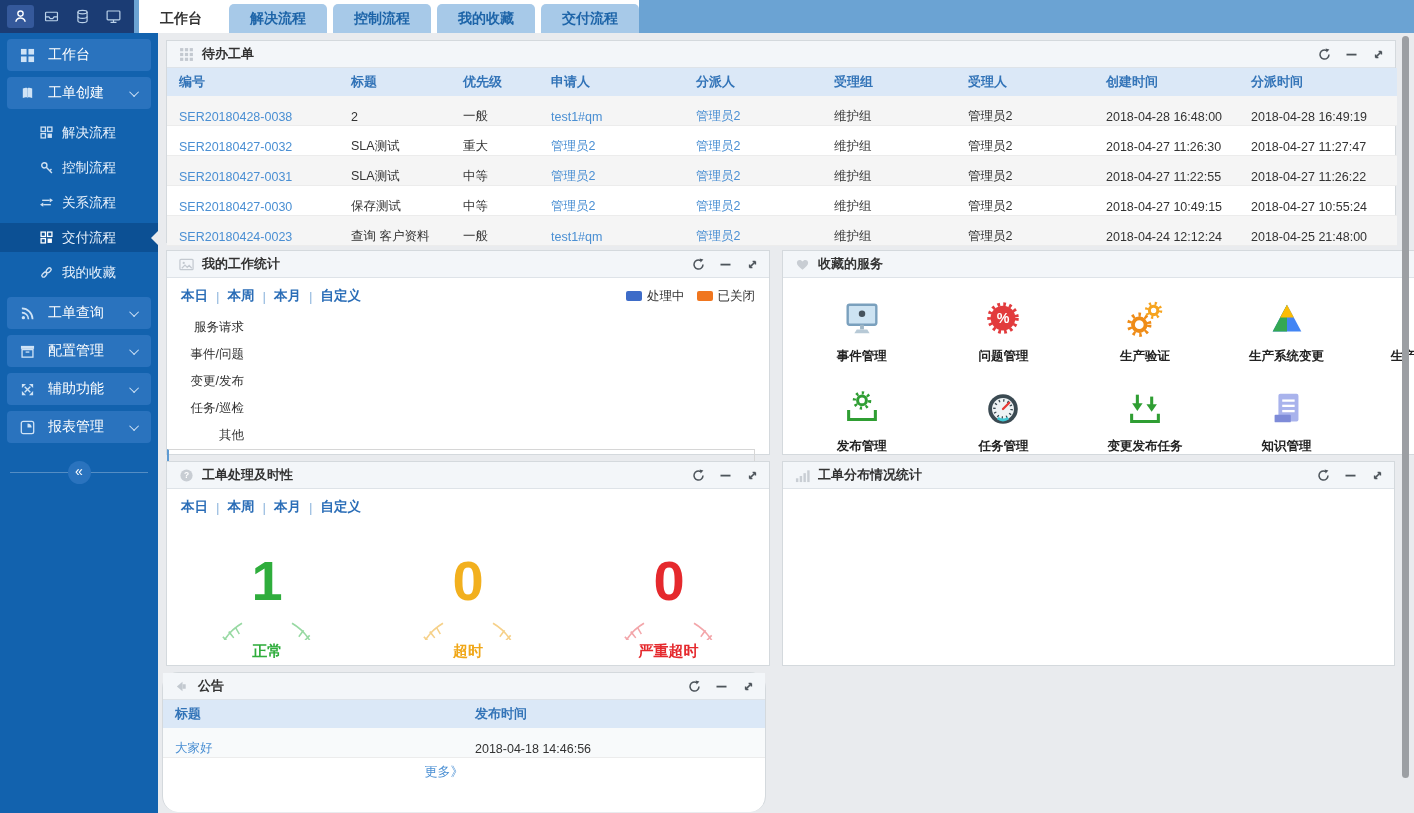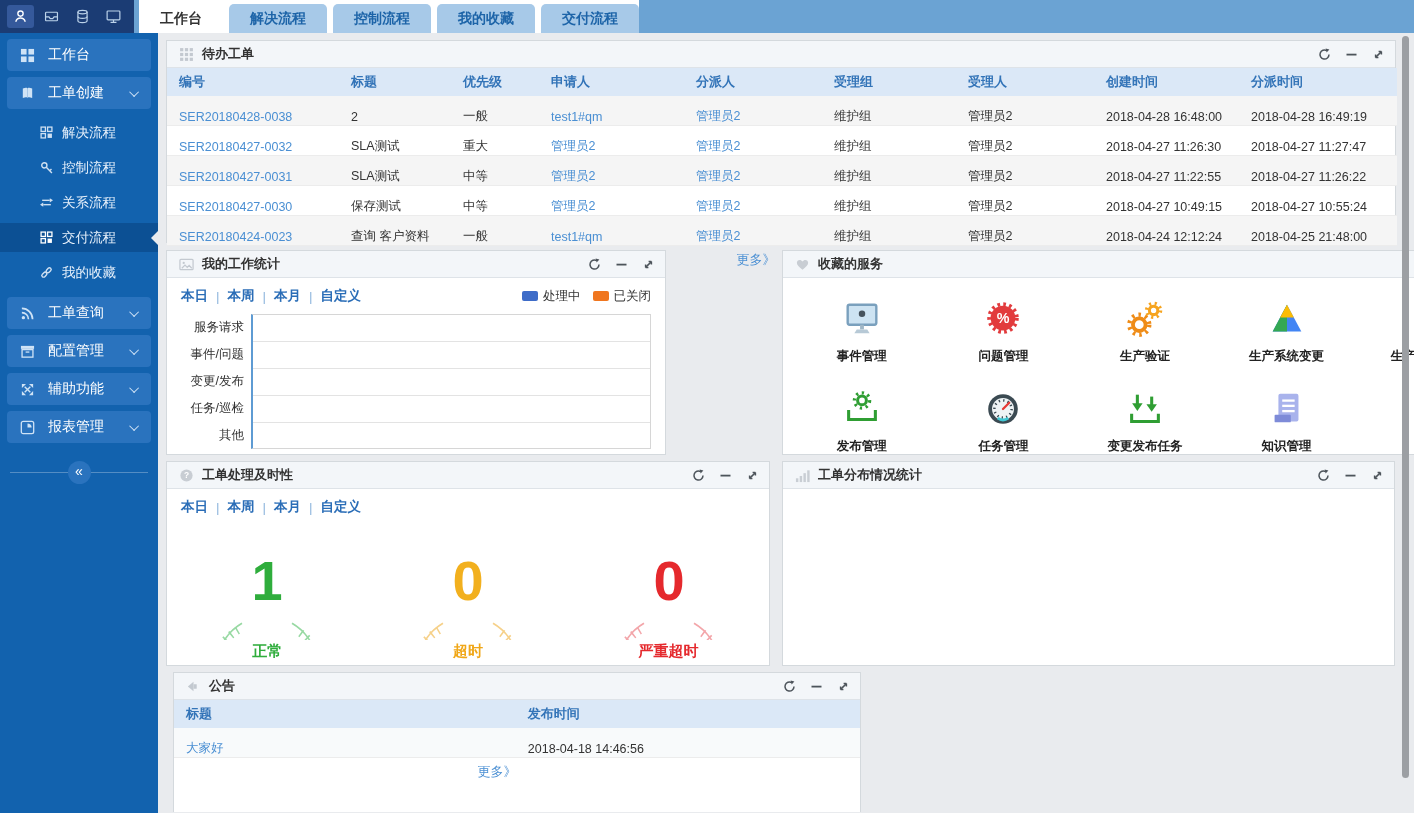--- a/index.html
+++ b/index.html
@@ -61,21 +61,21 @@
   .more-row{text-align:center;font-size:13px;padding-top:5px;font-family:Liberation Mono, monospace;}
 
   .rtabs{padding:9px 14px 0;display:flex;align-items:center;font-size:13.5px;font-weight:700;color:#2a6db7;}
   .rtab{cursor:pointer;}
   .rtabs .sp{color:#8fb6dd;margin:0 8px;font-weight:400;}
   .legend{margin-left:auto;display:flex;align-items:center;gap:12px;font-weight:400;font-size:12.5px;color:#333;}
   .leg{display:flex;align-items:center;}
   .sw{width:16px;height:10px;border-radius:2px;display:inline-block;margin-right:5px;}
   .sw.b{background:#3e6cc8;}.sw.o{background:#f0761f;}
 
-  .wsc{display:flex;margin:9px 14px 4px 0;}
+  .wsc{display:flex;margin:9px 14px 4px 0;flex-direction:column;}
   .wsc .cats{width:84px;}
   .wsc .cats div{height:27px;line-height:27px;text-align:right;font-size:12.5px;color:#333;padding-right:7px;}
   .wsc .box{flex:1;border:1px solid #d6d6d6;border-left:2px solid #5e9bd3;height:135px;}
   .wsc .box div{height:27px;border-bottom:1px solid #e3e3e3;}
   .wsc .box div:last-child{border-bottom:none;}
 
   .favs{display:grid;grid-template-columns:repeat(5,1fr);row-gap:24px;padding:21px 8px 0;}
   .fav{display:flex;flex-direction:column;align-items:center;gap:9px;cursor:pointer;}
   .fav svg{width:42px;height:40px;}
   .flbl{font-size:12.5px;color:#222;font-weight:600;}
@@ -361,21 +361,21 @@
           <td>维护组</td>
           <td>管理员2</td>
           <td>2018-04-24 12:12:24</td>
           <td>2018-04-25 21:48:00</td>
         </tr>
       </tbody>
     </table>
     <div class="more-row" style="padding-right:50px;"><span class="lnk">更多》</span></div>
   </div>
 
-  <div class="panel" style="left:8px;top:217px;width:500px;height:205px;">
+  <div class="panel" style="left:8px;top:217px;width:604px;height:205px;">
     <div class="phead">
       <span class="picon">
         <svg viewBox="0 0 16 16">
             <rect x="1" y="2.5" width="14" height="11" rx="1" fill="none" stroke="#c3c9d0" stroke-width="1.3"></rect>
             <circle cx="5" cy="6.3" r="1.2" fill="#c3c9d0"></circle>
             <path d="M3 12l3.4-3.4 2.4 2.4 2-2 2.8 3" fill="none" stroke="#c3c9d0" stroke-width="1.3"></path>
           </svg>
       </span>
       <span class="ptitle">我的工作统计</span>
       <span class="pctrl">
@@ -644,21 +644,21 @@
             <svg viewBox="0 0 13 13">
               <path d="M3.6 9.4l5.8-5.8" stroke="currentColor" stroke-width="1.5"></path>
               <path d="M9.4 3.6H6.6M9.4 3.6v2.8M3.6 9.4h2.8M3.6 9.4V6.6" stroke="currentColor" stroke-width="1.5"></path>
             </svg>
           </span>
       </span>
     </div>
     <div style="height:176px;background:#fff;"></div>
   </div>
 
-  <div class="panel" style="left:15px;top:639px;width:688px;height:140px;border-bottom:none;">
+  <div class="panel" style="left:4px;top:639px;width:604px;height:140px;border-bottom:none;border-radius:16px;">
     <div class="phead">
       <span class="picon">
         <svg viewBox="0 0 16 16">
             <polygon points="2,8 8,3 8,13" fill="#c3c9d0"></polygon>
             <rect x="8" y="5.6" width="3.4" height="4.8" fill="#c3c9d0"></rect>
           </svg>
       </span>
       <span class="ptitle">公告</span>
       <span class="pctrl">
         <span class="cbtn">

